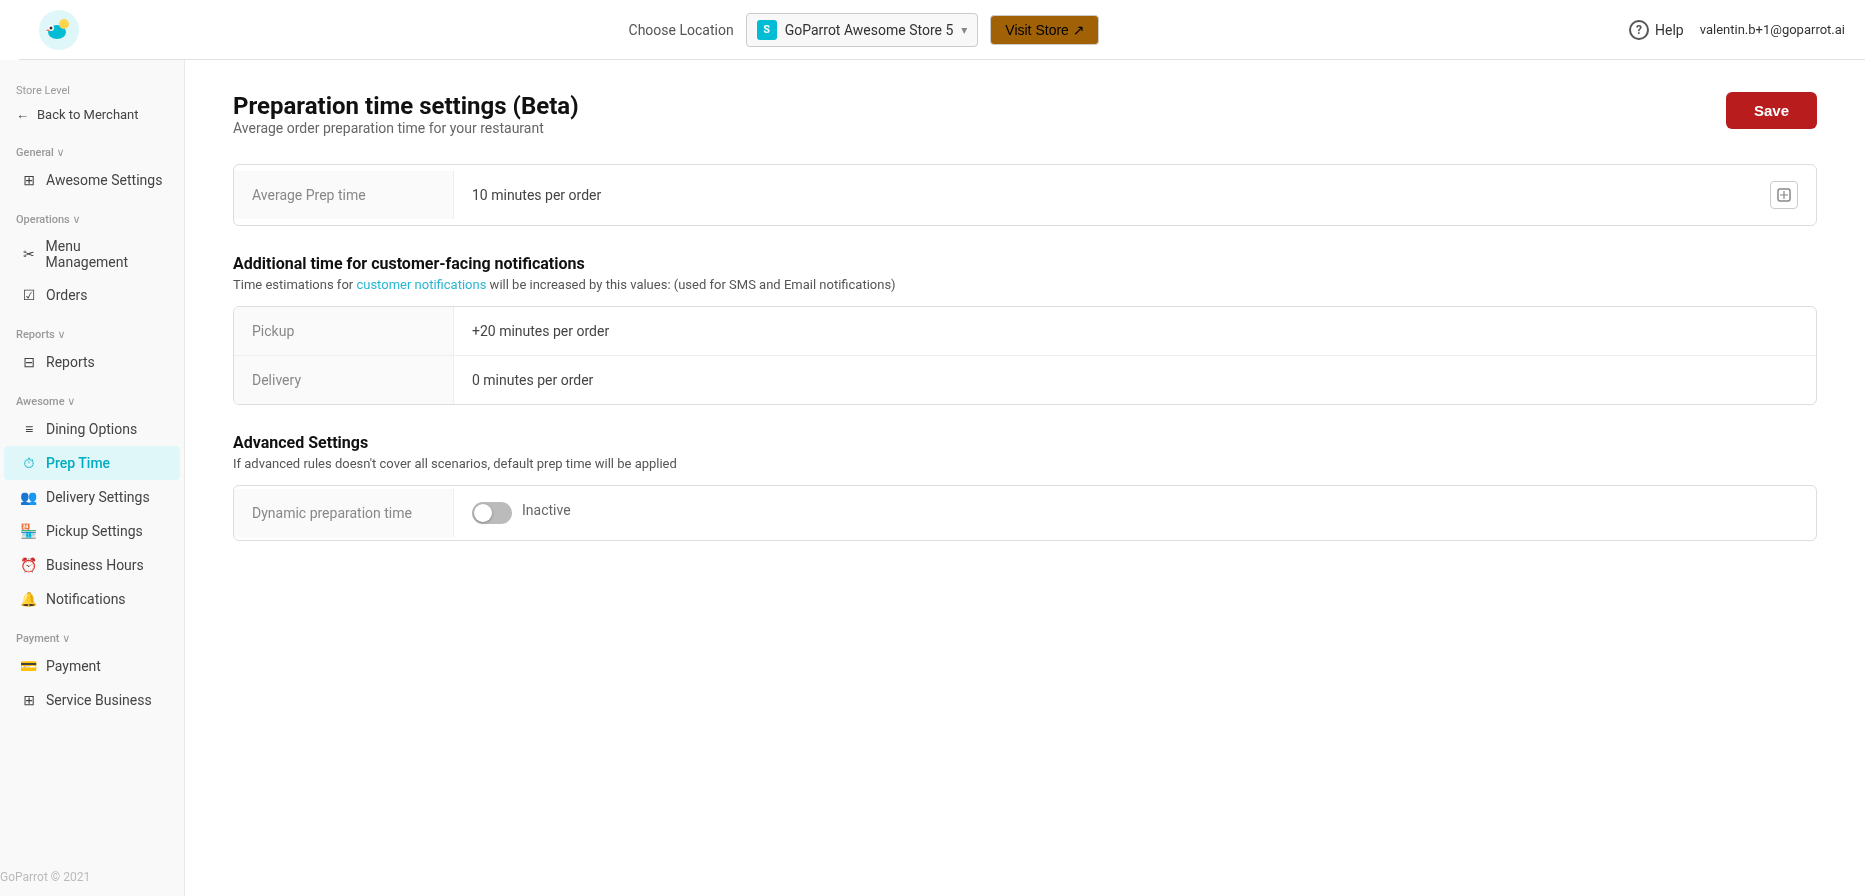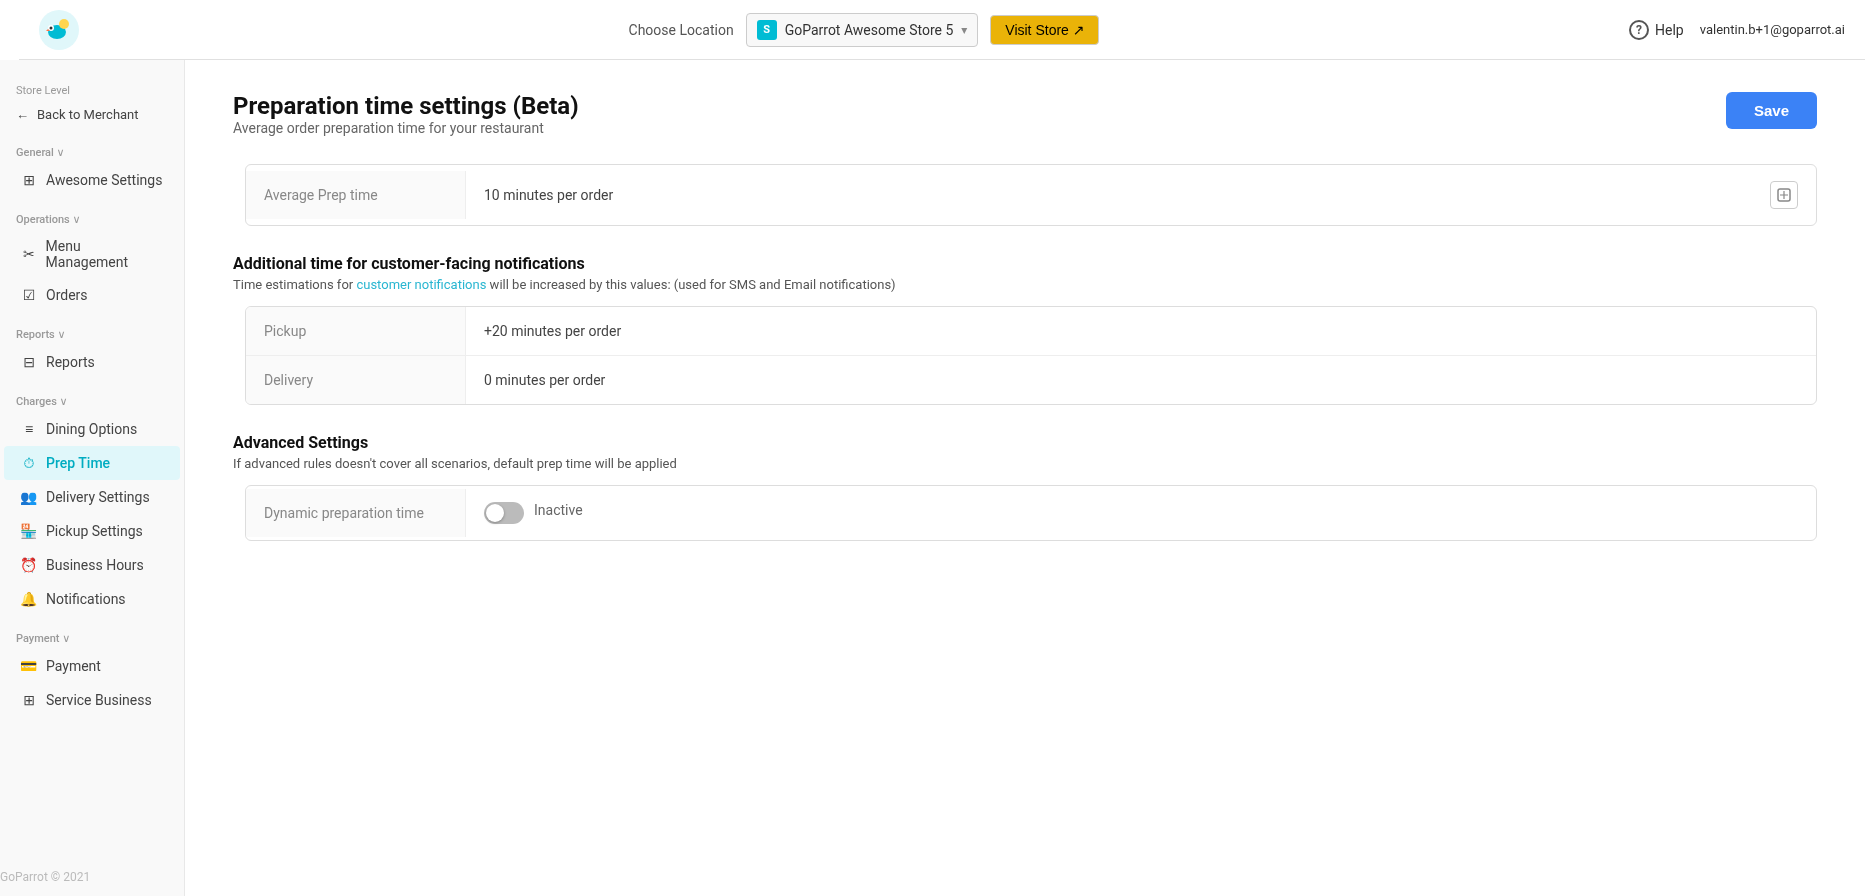--- a/index.html
+++ b/index.html
@@ -55,21 +55,21 @@
       font-weight: bold;
     }
     .location-name { font-size: 14px; flex: 1; }
     .location-chevron { color: #888; font-size: 12px; }
     .visit-store-btn {
       border: 1px solid #ccc;
       border-radius: 4px;
       padding: 6px 14px;
       font-size: 14px;
       cursor: pointer;
-      background: #eab308;
+      background: #a16207;
     }
     .header-right {
       display: flex;
       align-items: center;
       gap: 16px;
     }
     .help-btn {
       display: flex; align-items: center; gap: 6px;
       font-size: 14px; color: #333; cursor: pointer;
     }
@@ -168,37 +168,36 @@
       font-size: 24px;
       font-weight: 700;
       color: #111;
     }
     .page-subtitle {
       font-size: 14px;
       color: #666;
       margin-bottom: 20px;
     }
     .save-btn {
-      background: #3b82f6;
+      background: #b91c1c;
       color: #fff;
       border: none;
       border-radius: 6px;
       padding: 10px 28px;
       font-size: 15px;
       font-weight: 600;
       cursor: pointer;
     }
 
     
     .form-card {
       border: 1px solid #ddd;
       border-radius: 6px;
       overflow: hidden;
       margin-bottom: 28px;
-      margin-left: 12px;
     }
     .form-row {
       display: flex;
       align-items: center;
       border-bottom: 1px solid #eee;
     }
     .form-row:last-child { border-bottom: none; }
     .form-label {
       width: 220px;
       min-width: 220px;
@@ -341,21 +340,21 @@
     <div class="section-divider"></div>
 
     <div class="sidebar-section-label">Reports ∨</div>
     <div class="sidebar-item">
       <span class="icon">⊟</span>
       <span>Reports</span>
     </div>
 
     <div class="section-divider"></div>
 
-    <div class="sidebar-section-label">Charges ∨</div>
+    <div class="sidebar-section-label">Awesome ∨</div>
     <div class="sidebar-item">
       <span class="icon">≡</span>
       <span>Dining Options</span>
     </div>
     <div class="sidebar-item active">
       <span class="icon">⏱</span>
       <span>Prep Time</span>
     </div>
     <div class="sidebar-item">
       <span class="icon">👥</span>

